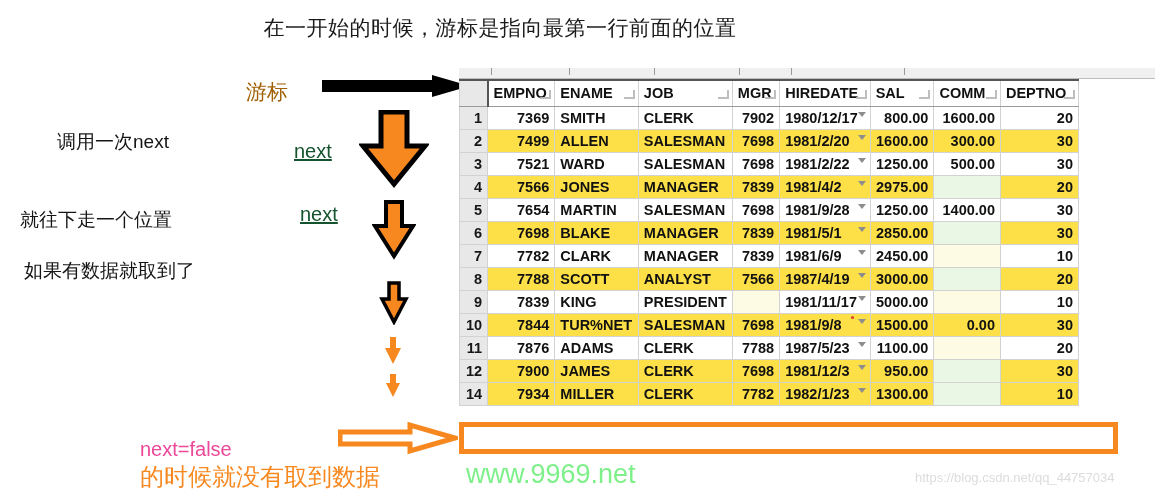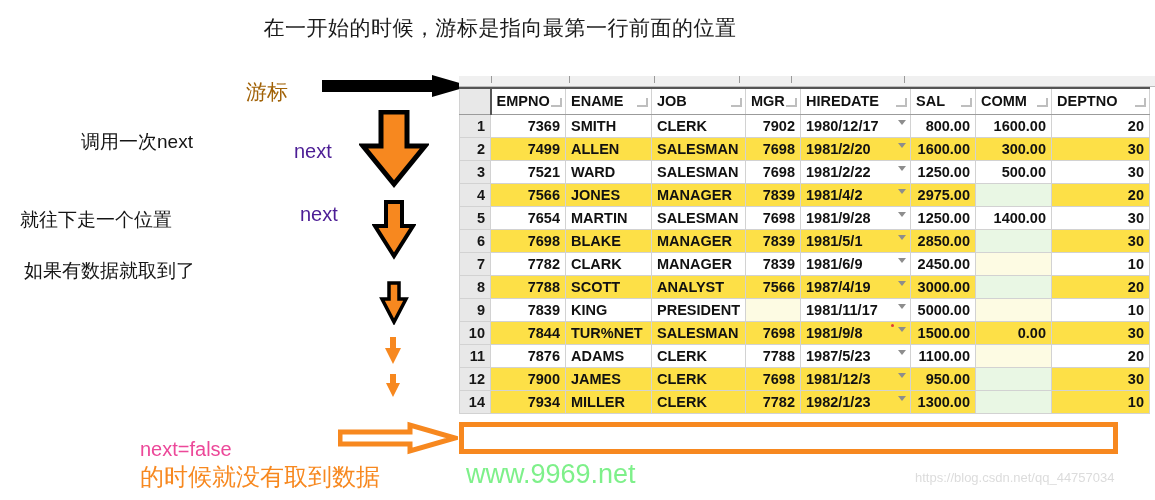--- a/index.html
+++ b/index.html
@@ -29,40 +29,41 @@
     white-space: nowrap;
   }
 
   
   .note {
     position: absolute;
     font-size: 19px;
     color: #151515;
     white-space: nowrap;
   }
-  .note-call   { left: 57px;  top: 129px; margin-left: 24px; }
+  .note-call   { left: 57px;  top: 129px; }
   .note-move   { left: 20px;  top: 207px; }
   .note-fetch  { left: 24px;  top: 258px; }
 
   
   .label-cursor {
     position: absolute;
     left: 246px;
     top: 78px;
     font-size: 21px;
     color: #a16207;
     white-space: nowrap;
   }
 
   
   .label-next {
     position: absolute;
     font-size: 20px;
-    color: #4c1d95;
-    white-space: nowrap;
+    color: #14532d;
+    white-space: nowrap;
+    text-decoration: underline;
   }
   .next-1 { left: 294px; top: 140px; }
   .next-2 { left: 300px; top: 203px; }
 
   
   .label-false {
     position: absolute;
     left: 140px;
     top: 438px;
     font-size: 20px;
@@ -127,24 +128,23 @@
     font-size: 13px;
     color: #dcdcdc;
     white-space: nowrap;
   }
 
   
   .grid-wrap {
     position: absolute;
     left: 459px;
     top: 68px;
-    width: 696px;
+    width: 620px;
     height: 345px;
     background: #ffffff;
-    margin-top: 8px;
   }
   .ruler {
     position: absolute;
     left: 0; top: 0;
     width: 696px;
     height: 11px;
     background: #f0f0f0;
     border-bottom: 1px solid #bdbdbd;
     box-sizing: border-box;
   }

